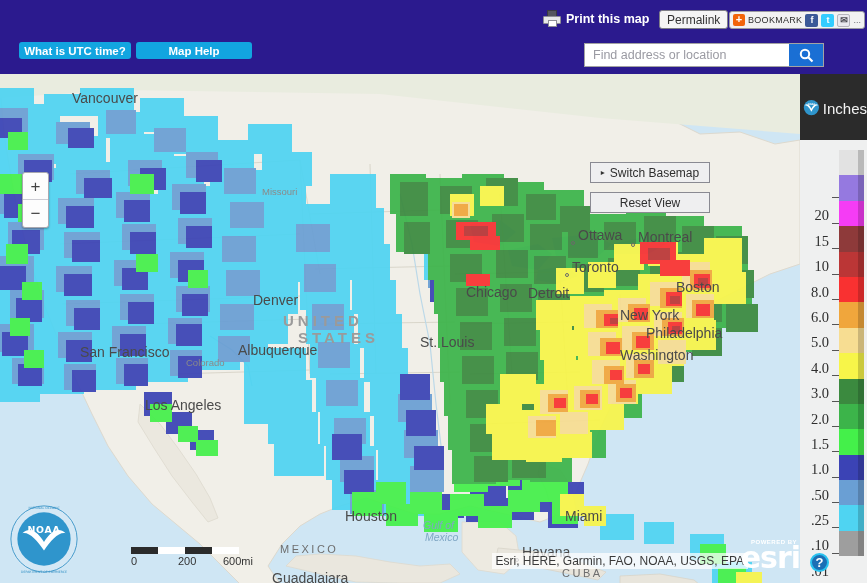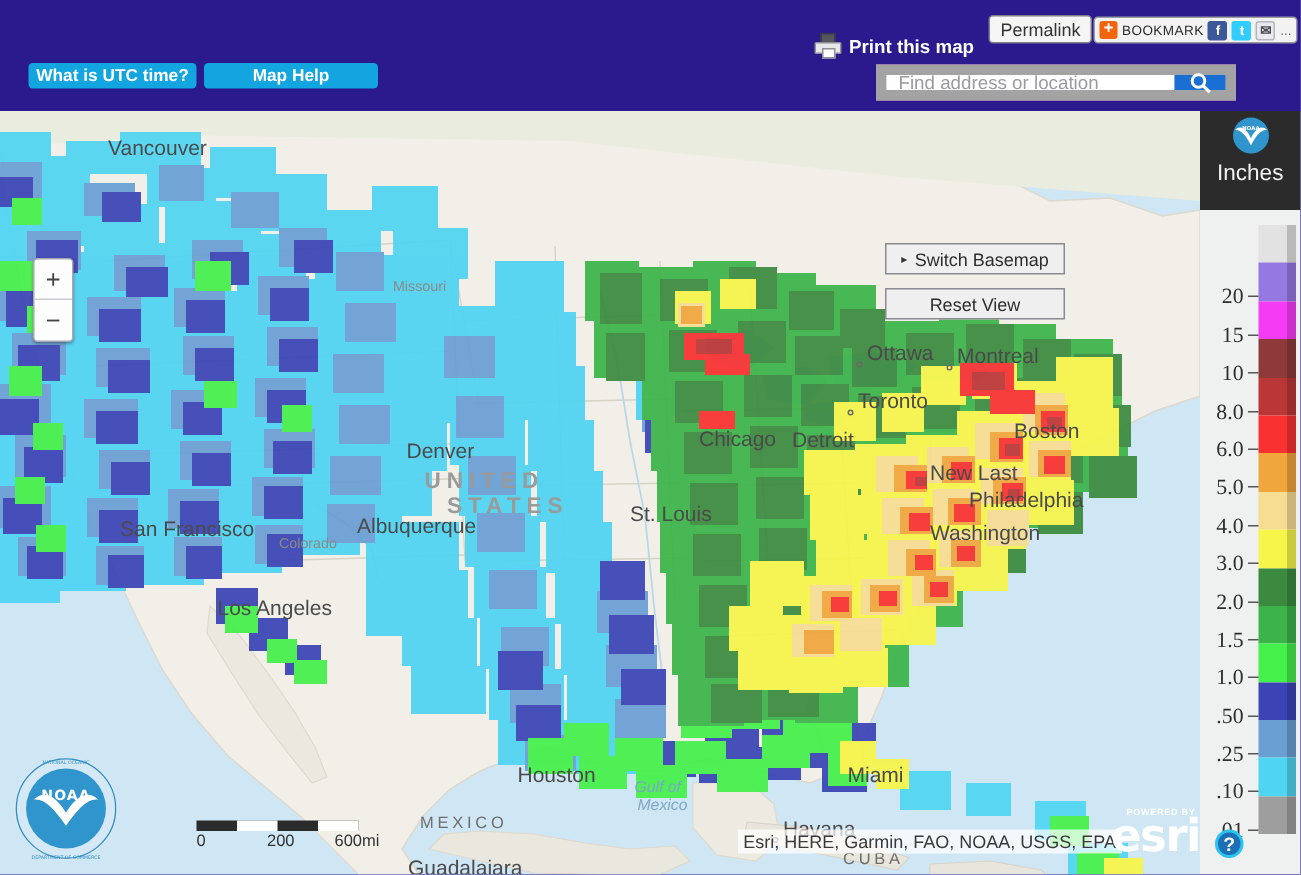--- a/index.html
+++ b/index.html
@@ -33,21 +33,21 @@
     border: none; border-radius: 3px;
     display: flex; align-items: center; justify-content: center;
     cursor: pointer; white-space: nowrap;
   }
   #btn-utc { left: 19px; width: 112px; }
   #btn-maphelp { left: 136px; width: 116px; }
 
   
   .print-wrap {
     position: absolute; left: 543px; top: 10px;
-    display: flex; align-items: center; gap: 5px; cursor: pointer; margin-top: 12px;
+    display: flex; align-items: center; gap: 5px; cursor: pointer;
   }
   .printer-icon { width: 18px; height: 17px; position: relative; }
   .printer-icon .body {
     position: absolute; left: 0; top: 6px; width: 18px; height: 8px;
     background: #e8e8ea; border: 1px solid #8e8e96; border-radius: 1px;
   }
   .printer-icon .top {
     position: absolute; left: 4px; top: 0px; width: 10px; height: 7px;
     background: #55555f; border: 1px solid #3a3a42;
   }
@@ -94,22 +94,22 @@
   .bm-fb { background: #3b5998; }
   .bm-tw { background: #33ccff; }
   .bm-ml { background: #e9e9ef; color: #4a4a52; border: 1px solid #b5b5bd; }
   .bm-dots { font-size: 9px; color: #6a6a72; }
 
   
   .searchbox {
     position: absolute; left: 584px; top: 43px;
     width: 240px; height: 24px;
     display: flex;
-    background: #f9a8d4;
-    border: 7px solid #a3a3a3;
+    background: #ffffff;
+    border: 1px solid #a3a3a3;
   }
   #search-input {
     flex: 1; border: none; outline: none;
     padding: 0 8px; font-size: 12.5px;
     font-family: "Liberation Sans", sans-serif;
     color: #333;
   }
   #search-input::placeholder { color: #9a9aa2; }
   #search-btn {
     width: 34px; background: #1a6fd4;
@@ -204,21 +204,21 @@
 
   
   .legend {
     position: absolute; left: 800px; top: 74px;
     width: 67px; height: 509px;
     background: #eff0f0;
   }
   .legend-head {
     position: relative;
     height: 66px; background: #2b2b2b;
-    display: flex; flex-direction: column;
+    display: flex; flex-direction: row;
     align-items: center; justify-content: flex-start;
     padding-top: 2px;
   }
   .legend-badge { width: 36px; height: 30px; }
   .legend-title {
     color: #f2f2f2; font-size: 15px; margin-top: 1px;
   }
   .legend-body {
     position: relative;
     height: 443px;
@@ -229,21 +229,21 @@
   }
   .lg-sw { height: 25.4px; position: relative; }
   .lg-sw .face { position: absolute; left: 0; top: 0; width: 19px; height: 100%; }
   .lg-sw .side { position: absolute; left: 19px; top: 0; width: 6px; height: 100%; filter: brightness(.82); }
   .lg-labels { position: absolute; left: 0; top: 10px; width: 40px; }
   .lg-lb {
     height: 25.4px; position: relative;
     font-size: 14.5px; color: #2e2e2e;
     font-family: "Liberation Serif", serif;
   }
-  .lg-lb span.v { position: absolute; right: 11px; top: 15px; white-space: nowrap; }
+  .lg-lb span.v { position: absolute; right: 11px; top: 32px; white-space: nowrap; }
   .lg-lb span.tick {
     position: absolute; right: 1px; top: 22px;
     width: 7px; height: 1px; background: #555;
   }
   .help-icon {
     position: absolute; left: 10px; bottom: 11px;
     width: 19px; height: 19px; border-radius: 50%;
     background: #1c6fb5; border: 2px solid #29c3ef;
     color: #ffffff; font-size: 13px; font-weight: bold;
     display: flex; align-items: center; justify-content: center;
@@ -820,33 +820,33 @@
               <rect x="648" y="174" width="22" height="12"></rect>
           </g>
         </g>
       </g>
     </svg>
 
     <div id="map-label-layer">
         <div class="mlabel city" style="left: 72px; top: 16px;">Vancouver</div>
         <div class="mlabel city" style="left: 80px; top: 270px;">San Francisco</div>
         <div class="mlabel city" style="left: 145px; top: 323px;">Los Angeles</div>
-        <div class="mlabel city" style="left: 253px; top: 218px; margin-left: 18px;">Denver</div>
+        <div class="mlabel city" style="left: 253px; top: 218px;">Denver</div>
         <div class="mlabel city" style="left: 238px; top: 268px;">Albuquerque</div>
         <div class="mlabel city" style="left: 420px; top: 260px;">St. Louis</div>
         <div class="mlabel city" style="left: 466px; top: 210px;">Chicago</div>
         <div class="mlabel city" style="left: 528px; top: 211px;">Detroit</div>
         <div class="mlabel city" style="left: 572px; top: 185px;">Toronto</div>
         <div class="citydot" style="left: 565px; top: 199px;"></div>
         <div class="mlabel city" style="left: 578px; top: 153px;">Ottawa</div>
         <div class="citydot" style="left: 571px; top: 167px;"></div>
         <div class="mlabel city" style="left: 638px; top: 155px;">Montreal</div>
         <div class="citydot" style="left: 631px; top: 169px;"></div>
         <div class="mlabel city" style="left: 676px; top: 205px;">Boston</div>
-        <div class="mlabel city" style="left: 620px; top: 233px;">New Last</div>
+        <div class="mlabel city" style="left: 620px; top: 233px;">New York</div>
         <div class="mlabel city" style="left: 634px; top: 251px; padding-left: 12px;">Philadelphia</div>
         <div class="mlabel city" style="left: 620px; top: 273px;">Washington</div>
         <div class="mlabel city" style="left: 345px; top: 434px;">Houston</div>
         <div class="mlabel city" style="left: 565px; top: 434px;">Miami</div>
         <div class="mlabel city" style="left: 522px; top: 470px;">Havana</div>
         <div class="citydot" style="left: 515px; top: 484px;"></div>
         <div class="mlabel city" style="left: 272px; top: 496px;">Guadalajara</div>
         <div class="mlabel state" style="left: 262px; top: 112px;">Missouri</div>
         <div class="mlabel state" style="left: 186px; top: 283px;">Colorado</div>
         <div class="mlabel country" style="left: 280px; top: 469px;">MEXICO</div>

